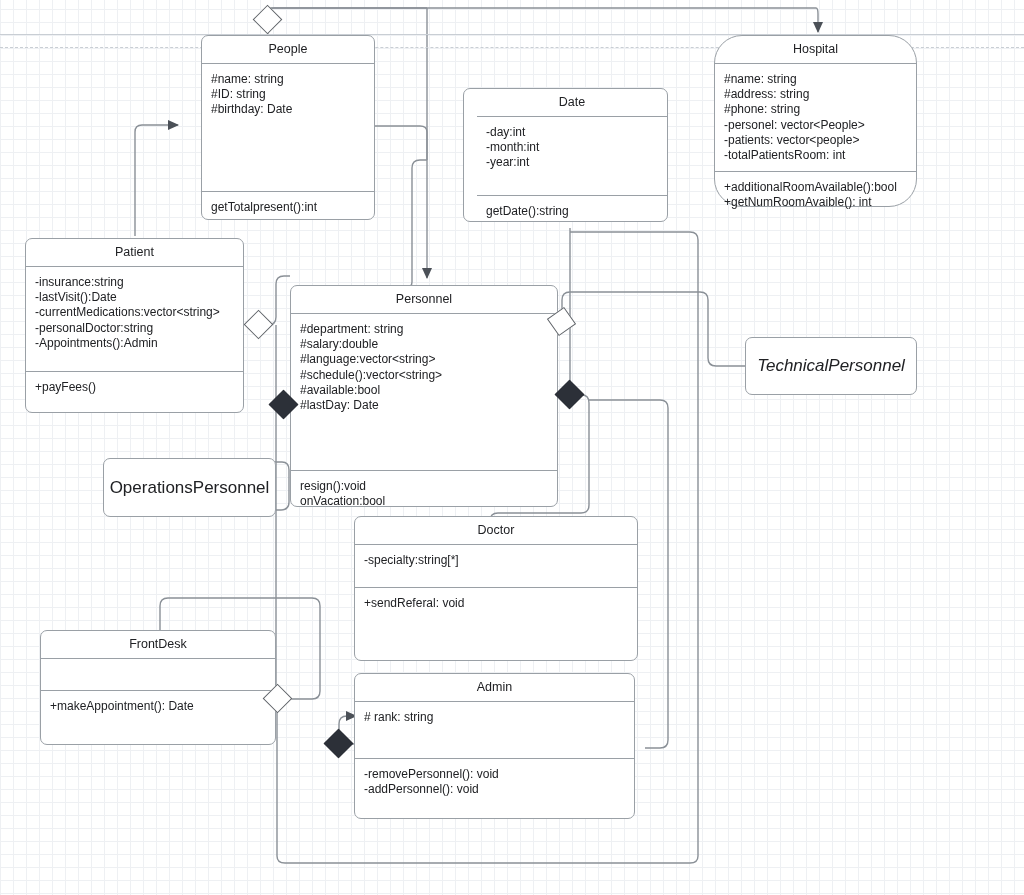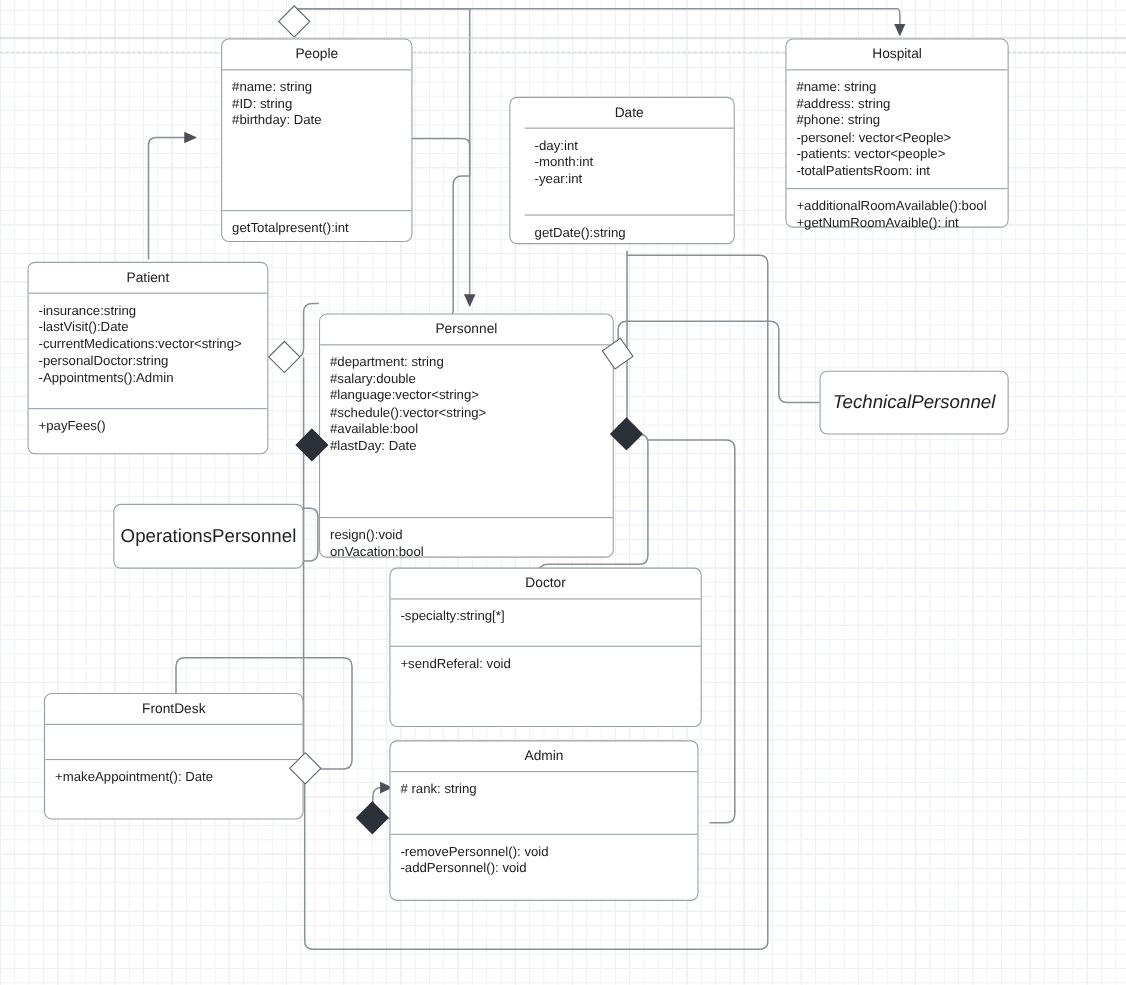--- a/index.html
+++ b/index.html
@@ -127,21 +127,21 @@
       <div class="row">#name: string</div>
       <div class="row">#ID: string</div>
       <div class="row">#birthday: Date</div>
     </div>
     <div class="sep"></div>
     <div class="ops">
       <div class="row">getTotalpresent():int</div>
     </div>
   </div>
 
-  <div class="uml" id="cls-hospital" style="left:714px;top:35px;width:203px;height:172px;">
+  <div class="uml" id="cls-hospital" style="left:714px;top:35px;width:203px;height:172px;border-radius:28px;">
     <div class="title">Hospital</div>
     <div class="sep"></div>
     <div class="attrs">
       <div class="row">#name: string</div>
       <div class="row">#address: string</div>
       <div class="row">#phone: string</div>
       <div class="row">-personel: vector&lt;People&gt;</div>
       <div class="row">-patients: vector&lt;people&gt;</div>
       <div class="row">-totalPatientsRoom: int</div>
     </div>

